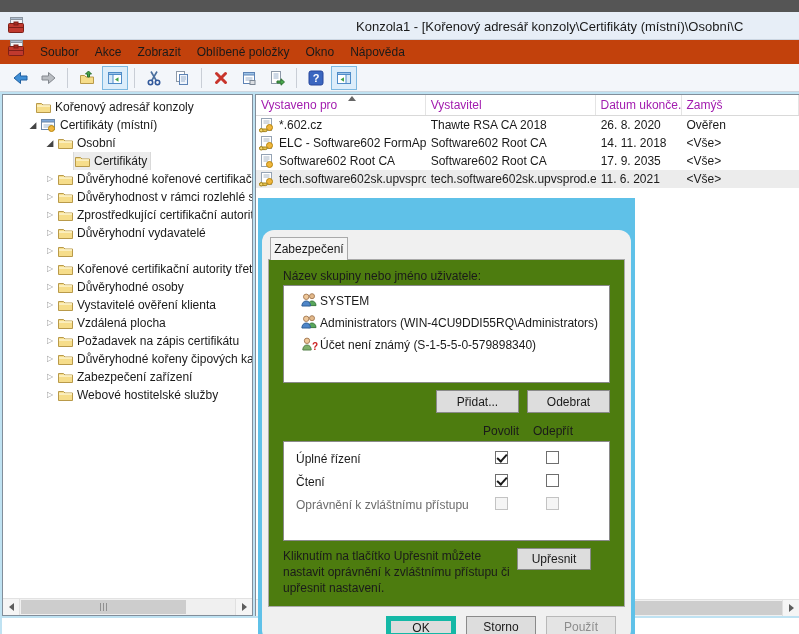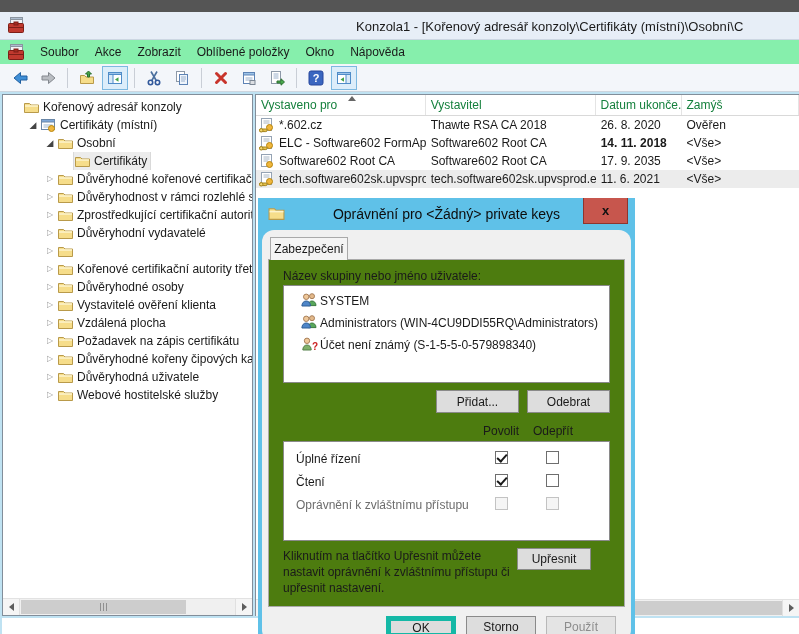--- a/index.html
+++ b/index.html
@@ -8,21 +8,21 @@
   #window {
     position:relative; width:799px; height:634px; overflow:hidden;
     background:#bfe2f2; font-size:12px; color:#1a1a1a; margin:12px auto;
   }
   
   .titlebar { position:absolute; left:0; top:0; width:799px; height:28px;
     background:#e7eef7; border-bottom:1px solid #ccd6e2; }
   .titlebar .app-icon { position:absolute; left:8px; top:5px; }
   .titlebar .title { position:absolute; left:356px; top:7px; font-size:13px; white-space:nowrap; }
   .menubar { position:absolute; left:0; top:28px; width:799px; height:24px;
-    background:#86efac; display:flex; align-items:center; }
+    background:#c2410c; display:flex; align-items:flex-start; }
   .menubar .app-icon { margin:0 8px 0 8px; display:inline-flex; }
   .menu-item { padding:0 8px; line-height:24px; cursor:default; }
   .toolbar { position:absolute; left:0; top:52px; width:799px; height:28px;
     background:#f3f6fa; border-bottom:1px solid #cdd5de; display:flex; align-items:center; padding-left:6px; }
   .tb-btn { width:26px; height:24px; display:flex; align-items:center; justify-content:center;
     border:1px solid transparent; margin:0 1px; }
   .tb-btn.active { background:#dcedfa; border:1px solid #7db8e0; }
   .tb-sep { width:1px; height:20px; background:#c9ced6; margin:0 5px; }
   
   .tree-panel { position:absolute; left:2px; top:82px; width:251px; height:522px;
@@ -30,21 +30,21 @@
   .tree-row { height:18px; line-height:18px; white-space:nowrap; display:flex; align-items:center; overflow:hidden; }
   .exp { width:14px; flex:0 0 14px; text-align:center; font-size:8px; color:#9b9b9b; }
   .exp.expanded { color:#444; font-size:9px; }
   .tree-ico { flex:0 0 17px; display:inline-flex; }
   .tree-label { padding:0 3px; }
   .node-wrap { display:flex; align-items:center; height:18px; }
   .node-wrap.selected { background:#ececec; outline:1px solid #d9d9d9; }
   .list-panel { position:absolute; left:255px; top:82px; width:544px; height:522px;
     background:#fff; border-top:1px solid #828e9a; border-left:1px solid #828e9a; overflow:hidden; }
   .list-header { display:flex; height:21px; border-bottom:1px solid #d9d9d9; background:#fff; }
-  .col-h { padding:3px 2px 0 5px; border-right:1px solid #e4e4e4; color:#15803d; position:relative;
+  .col-h { padding:3px 2px 0 5px; border-right:1px solid #e4e4e4; color:#a21caf; position:relative;
     white-space:nowrap; overflow:hidden; }
   .sort-arrow { position:absolute; left:92px; top:1px; width:0; height:0;
     border:4px solid transparent; border-bottom:5px solid #666; border-top:none; }
   .list-row { display:flex; height:18px; line-height:18px; white-space:nowrap; }
   .list-row.selected { background:#ececec; }
   .cell { overflow:hidden; white-space:nowrap; padding-left:5px; }
   .cell.first { display:flex; align-items:center; padding-left:3px; }
   .cell.first .ico { flex:0 0 18px; display:inline-flex; margin-right:2px; }
   
   .hscroll { position:absolute; left:0; bottom:0; height:17px; background:#f0f0f0;
@@ -213,21 +213,21 @@
           <rect x="1.5" y="2.5" width="13" height="11" fill="#fff" stroke="#4f8cc8"></rect>
           <rect x="1.5" y="2.5" width="13" height="2" fill="#9cc3e8" stroke="#4f8cc8"></rect>
           <rect x="10" y="4.5" width="4.5" height="9" fill="#d8e9f8" stroke="#4f8cc8"></rect>
           <path d="M4.5 9.5 l3.5-2.2 v4.4 z" fill="#44a348"></path>
         </svg>
       </div>
     </div>
 
   <div class="tree-panel">
     <div id="tree" style="padding-top:3px;">
-        <div class="tree-row" style="padding-left: 6px;">
+        <div class="tree-row" style="padding-left: 18px;">
           <span class="exp none"></span>
           <span class="node-wrap">
             <span class="tree-ico">
               <svg width="17" height="16" viewBox="0 0 17 16">
                 <path d="M1.5 4.5 h5 l1.5 1.5 h7.5 v7.5 h-14 z" fill="#f6dd8a" stroke="#b99a4a"></path>
                 <path d="M2 7 h13" stroke="#fcf3cd" stroke-width="1.5"></path>
               </svg>
             </span>
             <span class="tree-label">Kořenový adresář konzoly</span>
           </span>
@@ -404,21 +404,21 @@
         </div>
         <div class="tree-row" style="padding-left: 40px;">
           <span class="exp collapsed">▷</span>
           <span class="node-wrap">
             <span class="tree-ico">
               <svg width="17" height="16" viewBox="0 0 17 16">
                 <path d="M1.5 4.5 h5 l1.5 1.5 h7.5 v7.5 h-14 z" fill="#f6dd8a" stroke="#b99a4a"></path>
                 <path d="M2 7 h13" stroke="#fcf3cd" stroke-width="1.5"></path>
               </svg>
             </span>
-            <span class="tree-label">Důvěryhodná uživatele</span>
+            <span class="tree-label">Zabezpečení zařízení</span>
           </span>
         </div>
         <div class="tree-row" style="padding-left: 40px;">
           <span class="exp collapsed">▷</span>
           <span class="node-wrap">
             <span class="tree-ico">
               <svg width="17" height="16" viewBox="0 0 17 16">
                 <path d="M1.5 4.5 h5 l1.5 1.5 h7.5 v7.5 h-14 z" fill="#f6dd8a" stroke="#b99a4a"></path>
                 <path d="M2 7 h13" stroke="#fcf3cd" stroke-width="1.5"></path>
               </svg>
@@ -472,21 +472,21 @@
                 <line x1="4.5" y1="3" x2="10.5" y2="3" stroke="#a9b6c4"></line>
                 <line x1="4.5" y1="5" x2="10.5" y2="5" stroke="#a9b6c4"></line>
                 <circle cx="10.5" cy="9.5" r="3" fill="#f0b73e" stroke="#b8860b"></circle>
                 <rect x="0.5" y="11" width="7.5" height="2.6" rx="1.2" fill="#e7c24a" stroke="#a3831c"></rect>
                 <circle cx="2.2" cy="12.3" r="1.7" fill="#f4d871" stroke="#a3831c"></circle>
               </svg>
             </span>
             <span>ELC - Software602 FormApps S...</span>
           </div>
           <div class="cell" style="width: 203px;">Software602 Root CA</div>
-          <div class="cell" style="width: 102px; font-weight: bold;">14. 11. 2018</div>
+          <div class="cell" style="width: 102px;">14. 11. 2018</div>
           <div class="cell" style="width: 140px;">&lt;Vše&gt;</div>
         </div>
         <div class="list-row">
           <div class="cell first" style="width: 203px;">
             <span class="ico">
               <svg width="16" height="15" viewBox="0 0 16 15">
                 <rect x="2.5" y="0.5" width="10" height="12" fill="#fff" stroke="#95a3b4"></rect>
                 <line x1="4.5" y1="3" x2="10.5" y2="3" stroke="#a9b6c4"></line>
                 <line x1="4.5" y1="5" x2="10.5" y2="5" stroke="#a9b6c4"></line>
                 <line x1="4.5" y1="7" x2="9" y2="7" stroke="#a9b6c4"></line>
@@ -525,28 +525,20 @@
       <div class="sb-thumb" style="left:18px; width:515px;"></div>
       <div class="sb-btn right">
           <span class="tri-r"></span>
         </div>
     </div>
   </div>
 
   <div class="statusbar"></div>
 
   <div class="dialog">
-    <div class="dlg-titlebar">
-      <span class="dlg-ticon" id="dlg-folder-icon"><svg width="19" height="17" viewBox="0 0 17 16">
-            <path d="M1.5 3.5 h5 l1.5 1.5 h7.5 v8.5 h-14 z" fill="#f6dd8a" stroke="#b99a4a"></path>
-            <path d="M2 6.2 h13" stroke="#fcf3cd" stroke-width="1.5"></path>
-          </svg></span>
-      <span class="dlg-title">Oprávnění pro &lt;Žádný&gt; private keys</span>
-      <span class="dlg-close">x</span>
-    </div>
     <div class="dlg-body">
       <div class="tab">Zabezpečení</div>
       <div class="tab-page">
         <div class="grp-label">Název skupiny nebo jméno uživatele:</div>
         <div class="groupbox-list" id="group-list">
             <div class="grp-item">
               <span class="gi">
                 <svg width="17" height="16" viewBox="0 0 17 16">
                   <circle cx="11" cy="4.2" r="2.5" fill="#e3b98a" stroke="#a9805a"></circle>
                   <path d="M7 13.6 c0-3 2-4.6 4-4.6 s4 1.6 4 4.6 z" fill="#58a75b" stroke="#3c7a3f"></path>

